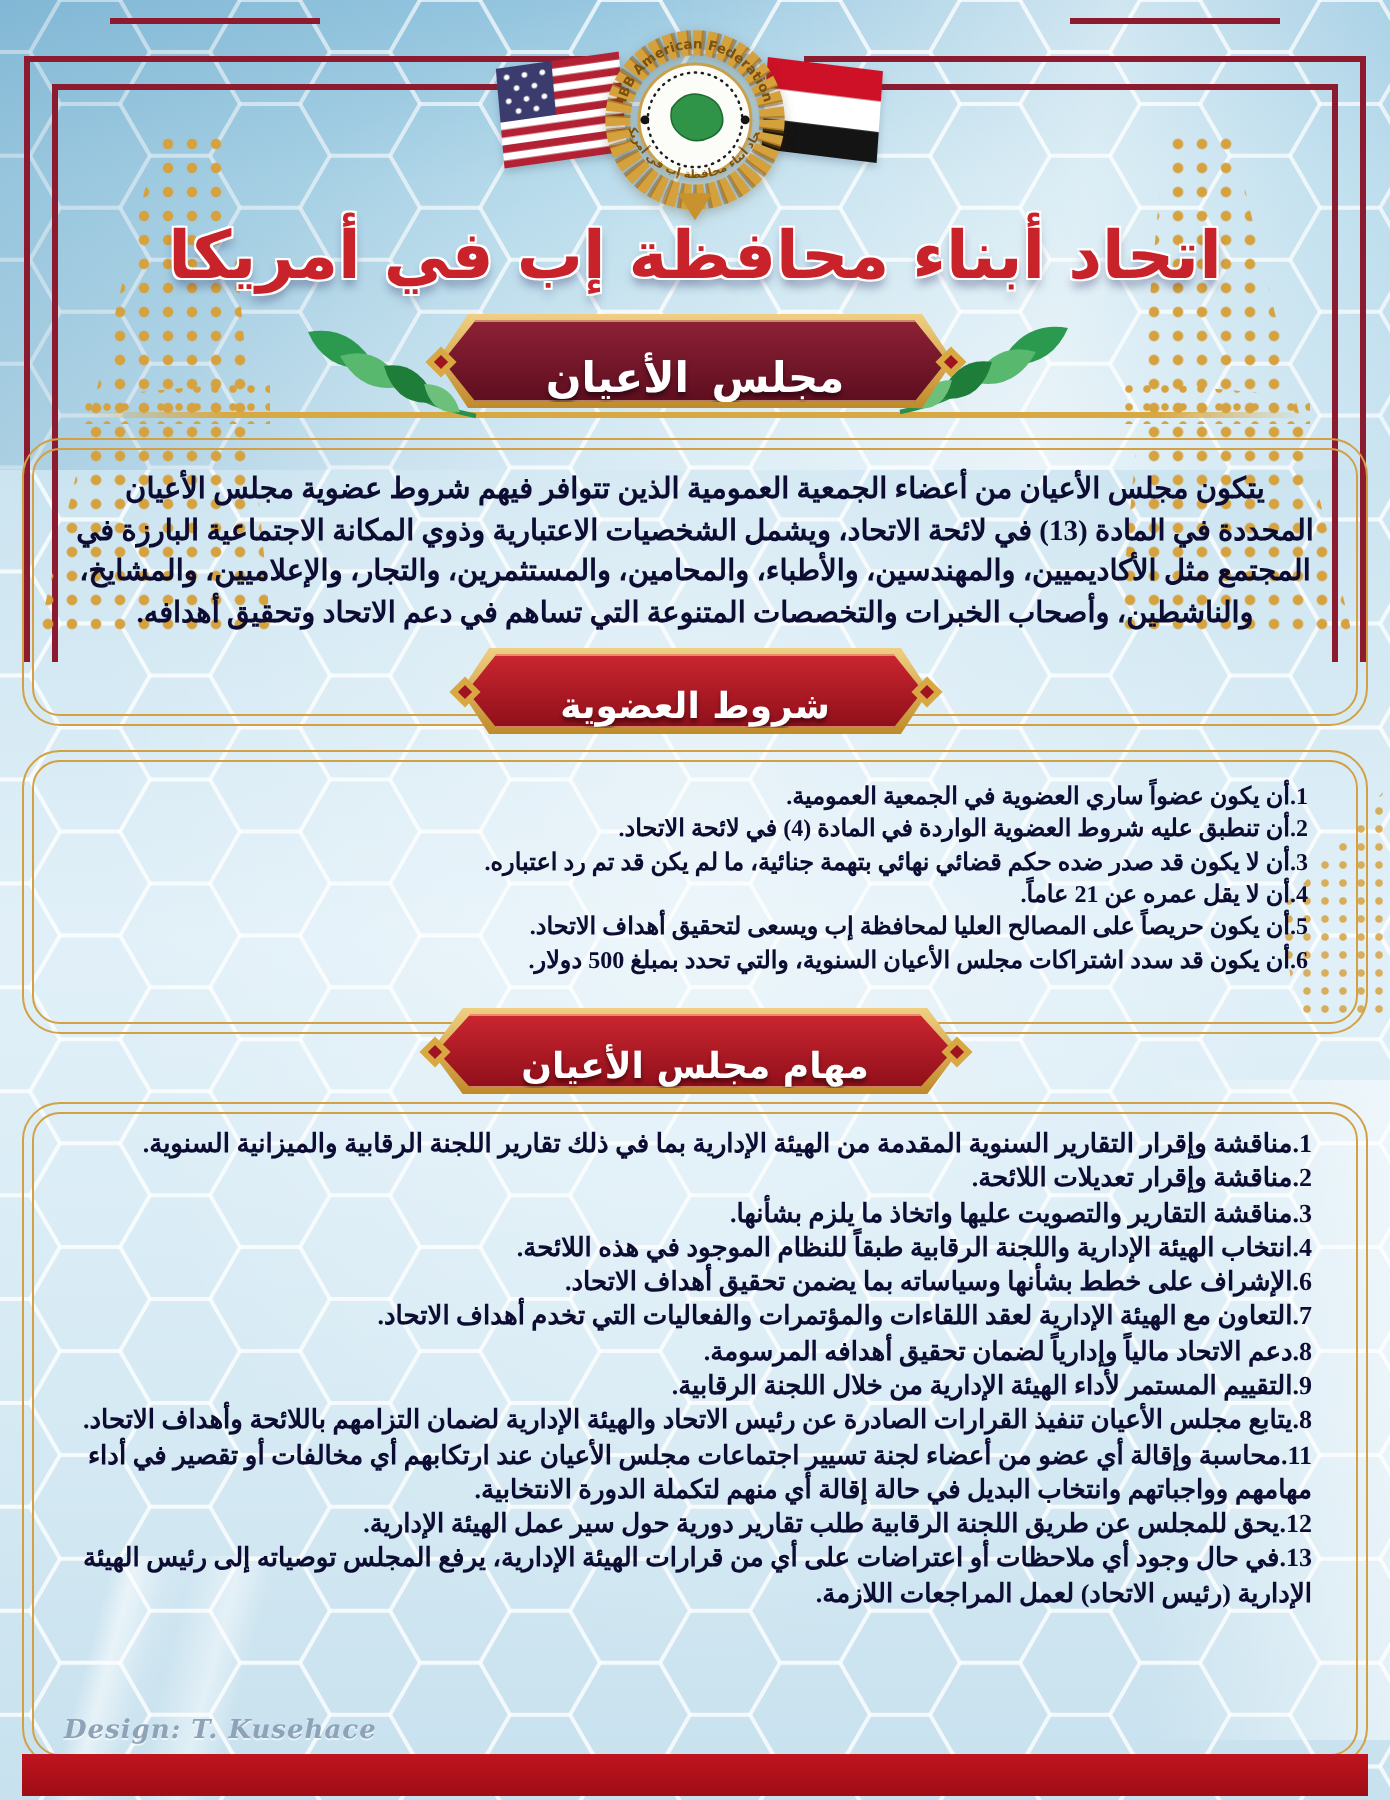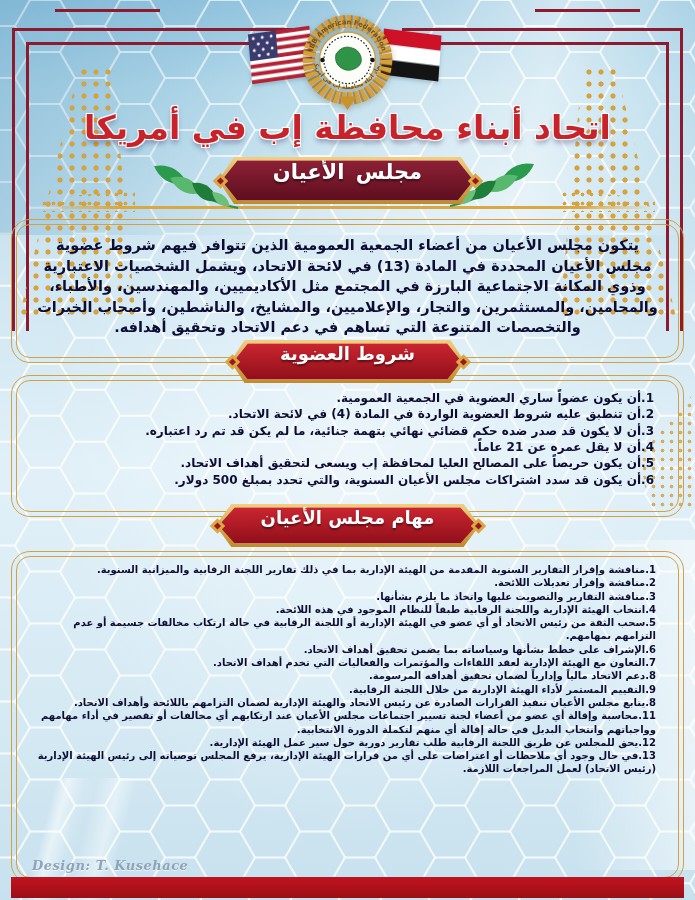--- a/index.html
+++ b/index.html
@@ -38,50 +38,50 @@
   .flag-ye{left:382px;top:32px;transform:rotate(4deg) skewY(3deg);}
   .emblem{position:absolute;left:299px;top:4px;z-index:3;filter:drop-shadow(0 2px 3px rgba(60,40,0,.3));}
   
   .title{position:absolute;left:0;right:0;top:108px;z-index:4;text-align:center;direction:rtl;
         font-size:33px;font-weight:700;color:#c8222a;letter-spacing:-.5px;
         text-shadow:-1px -1px 0 #fff,1px -1px 0 #fff,-1px 1px 0 #fff,1px 1px 0 #fff,0 4px 5px rgba(30,30,80,.35);}
   
   .pill{position:absolute;left:50%;transform:translateX(-50%);z-index:5;}
   .pill .gold{position:absolute;inset:0;background:linear-gradient(180deg,#f0cf83,#c08a2a);
         clip-path:polygon(6% 0,94% 0,100% 50%,94% 100%,6% 100%,0 50%);}
-  .pill .red{position:absolute;inset:3px;display:flex;align-items:flex-start;justify-content:center;
+  .pill .red{position:absolute;inset:3px;display:flex;align-items:flex-end;justify-content:center;
         clip-path:polygon(6.5% 0,93.5% 0,100% 50%,93.5% 100%,6.5% 100%,0 50%);
         box-shadow:inset 0 0 0 1px rgba(255,225,160,.55);}
   .pill .tip{position:absolute;top:50%;width:11px;height:11px;background:#d9a843;transform:translateY(-50%) rotate(45deg);}
   .pill .tip::after{content:"";position:absolute;left:3px;top:3px;width:5px;height:5px;background:#9e1420;}
   .tip-l{left:-4px;} .tip-r{right:-4px;}
   .pill .lbl{direction:rtl;color:#fff;font-weight:700;text-shadow:0 2px 2px rgba(0,0,0,.45);}
   .banner{top:157px;width:258px;height:47px;}
   .banner .red{background:linear-gradient(180deg,#8e2136,#5d0e1f);}
   .banner .lbl{font-size:21px;word-spacing:4px;}
-  .badge1{top:340px;width:234px;height:43px;}
+  .badge1{top:324px;width:234px;height:43px;}
   .badge2{top:504px;width:264px;height:43px;}
   .badge1 .red,.badge2 .red{background:linear-gradient(180deg,#cb2630,#8f0f1a);}
   .badge1 .lbl,.badge2 .lbl{font-size:18px;}
   .gold-line{position:absolute;left:42px;right:42px;top:206px;height:2.5px;z-index:2;
         background:linear-gradient(90deg,rgba(216,168,67,0),#d8a843 12%,#d8a843 88%,rgba(216,168,67,0));}
   .leaves{position:absolute;z-index:3;}
   .leaves-l{left:148px;top:156px;}
   .leaves-r{left:448px;top:154px;transform:scaleX(-1);}
   
   .frame{position:absolute;left:16px;right:16px;z-index:2;border:1.6px solid #d3a143;border-radius:14px;
-        outline:1.6px solid #d3a143;outline-offset:4px;overflow:hidden;}
+        outline:1.6px solid #d3a143;outline-offset:4px;overflow:hidden;font-family:Liberation Serif, serif;}
   .frame-intro{top:224px;height:132px;}
   .frame-cond{top:380px;height:130px;}
   .frame-tasks{top:556px;height:320px;}
   .intro-text{margin:0;padding:10px 20px 0;direction:rtl;text-align:center;
         font-size:14.5px;font-weight:700;line-height:1.42;color:#0d0d33;}
   ol.items{list-style:none;margin:0;direction:rtl;text-align:right;color:#0d0d33;font-weight:700;}
   .frame-cond ol.items{padding:9px 24px 0 14px;font-size:12px;line-height:1.36;}
-  .frame-tasks ol.items{padding:6px 22px 0 12px;font-size:10px;line-height:1.33;}
+  .frame-tasks ol.items{padding:6px 22px 0 12px;font-size:13px;line-height:1.33;}
   ol.items .num{unicode-bidi:normal;}
   
   .credit{position:absolute;left:32px;top:858px;z-index:4;font-family:"DejaVu Serif","Liberation Serif",serif;
         font-style:italic;font-weight:700;font-size:13px;color:#8fa3b8;letter-spacing:.5px;
         text-shadow:0 1px 0 rgba(255,255,255,.6);}
   .footer-bar{position:absolute;left:11px;right:11px;top:877px;height:21px;z-index:3;
         background:linear-gradient(180deg,#c0141f,#9d0d15);}
 </style>
 </head>
 <body>
@@ -597,21 +597,20 @@
     <ol class="items">
 
         <li><span class="num">1.</span><span class="txt">مناقشة وإقرار التقارير السنوية المقدمة من الهيئة الإدارية بما في ذلك تقارير اللجنة الرقابية والميزانية السنوية.</span></li>
 
         <li><span class="num">2.</span><span class="txt">مناقشة وإقرار تعديلات اللائحة.</span></li>
 
         <li><span class="num">3.</span><span class="txt">مناقشة التقارير والتصويت عليها واتخاذ ما يلزم بشأنها.</span></li>
 
         <li><span class="num">4.</span><span class="txt">انتخاب الهيئة الإدارية واللجنة الرقابية طبقاً للنظام الموجود في هذه اللائحة.</span></li>
 
-        <li><span class="num">5.</span><span class="txt">سحب الثقة من رئيس الاتحاد أو أي عضو في الهيئة الإدارية أو اللجنة الرقابية في حالة ارتكاب مخالفات جسيمة أو عدم التزامهم بمهامهم.</span></li>
 
         <li><span class="num">6.</span><span class="txt">الإشراف على خطط بشأنها وسياساته بما يضمن تحقيق أهداف الاتحاد.</span></li>
 
         <li><span class="num">7.</span><span class="txt">التعاون مع الهيئة الإدارية لعقد اللقاءات والمؤتمرات والفعاليات التي تخدم أهداف الاتحاد.</span></li>
 
         <li><span class="num">8.</span><span class="txt">دعم الاتحاد مالياً وإدارياً لضمان تحقيق أهدافه المرسومة.</span></li>
 
         <li><span class="num">9.</span><span class="txt">التقييم المستمر لأداء الهيئة الإدارية من خلال اللجنة الرقابية.</span></li>
 
         <li><span class="num">8.</span><span class="txt">يتابع مجلس الأعيان تنفيذ القرارات الصادرة عن رئيس الاتحاد والهيئة الإدارية لضمان التزامهم باللائحة وأهداف الاتحاد.</span></li>

